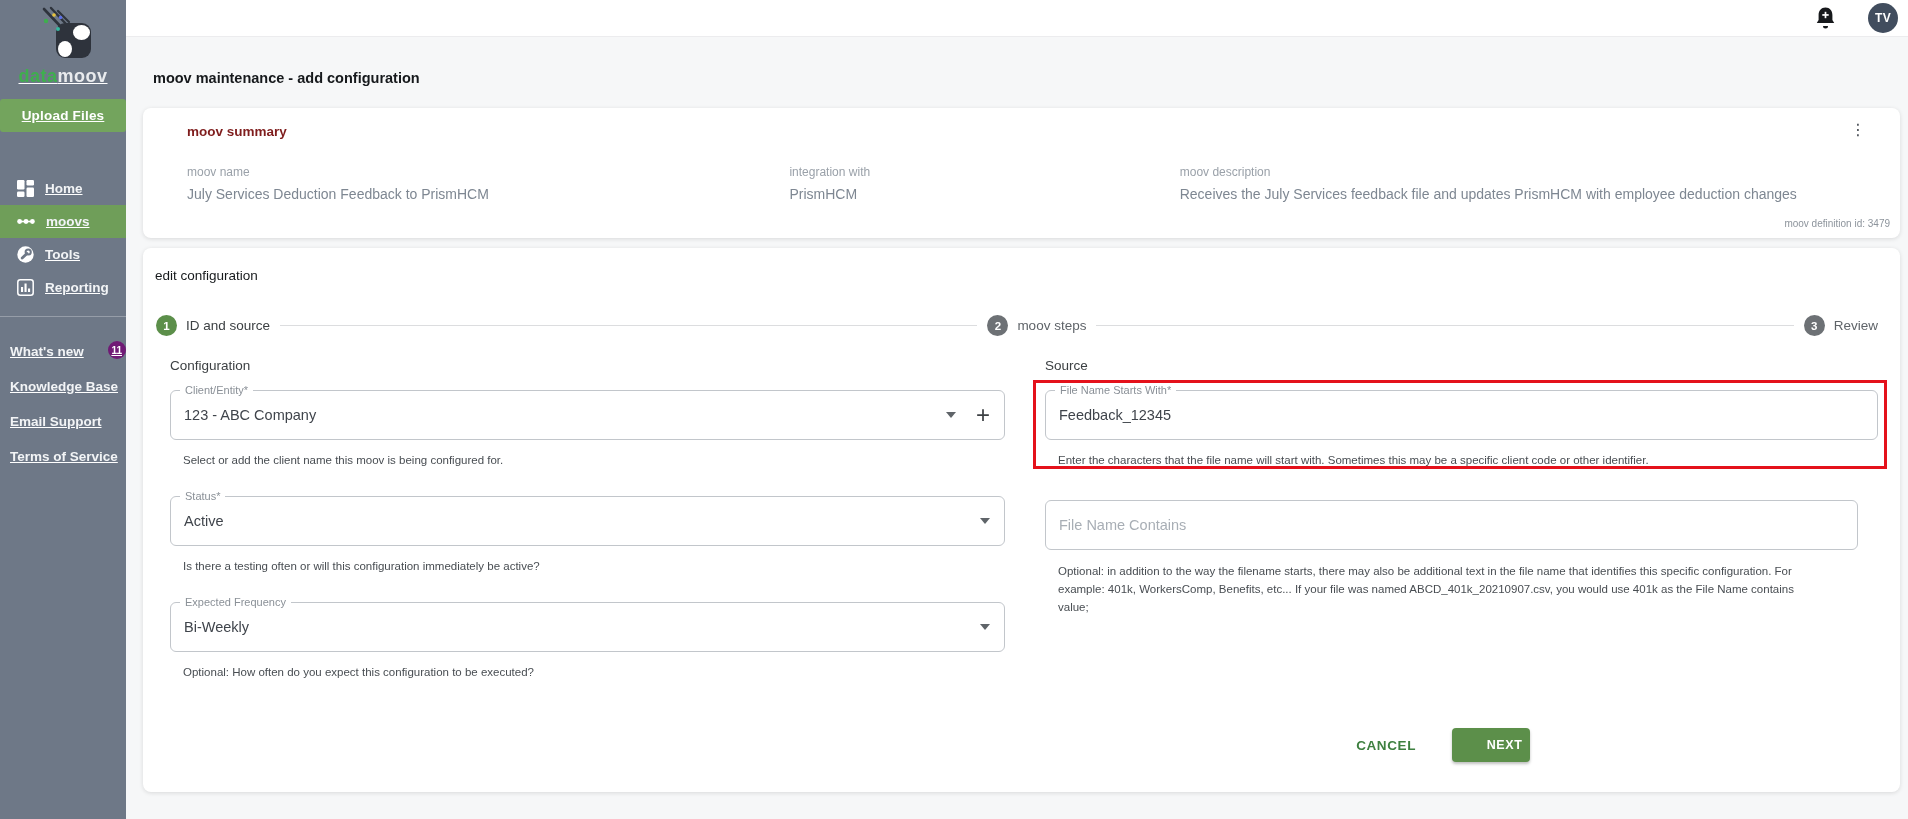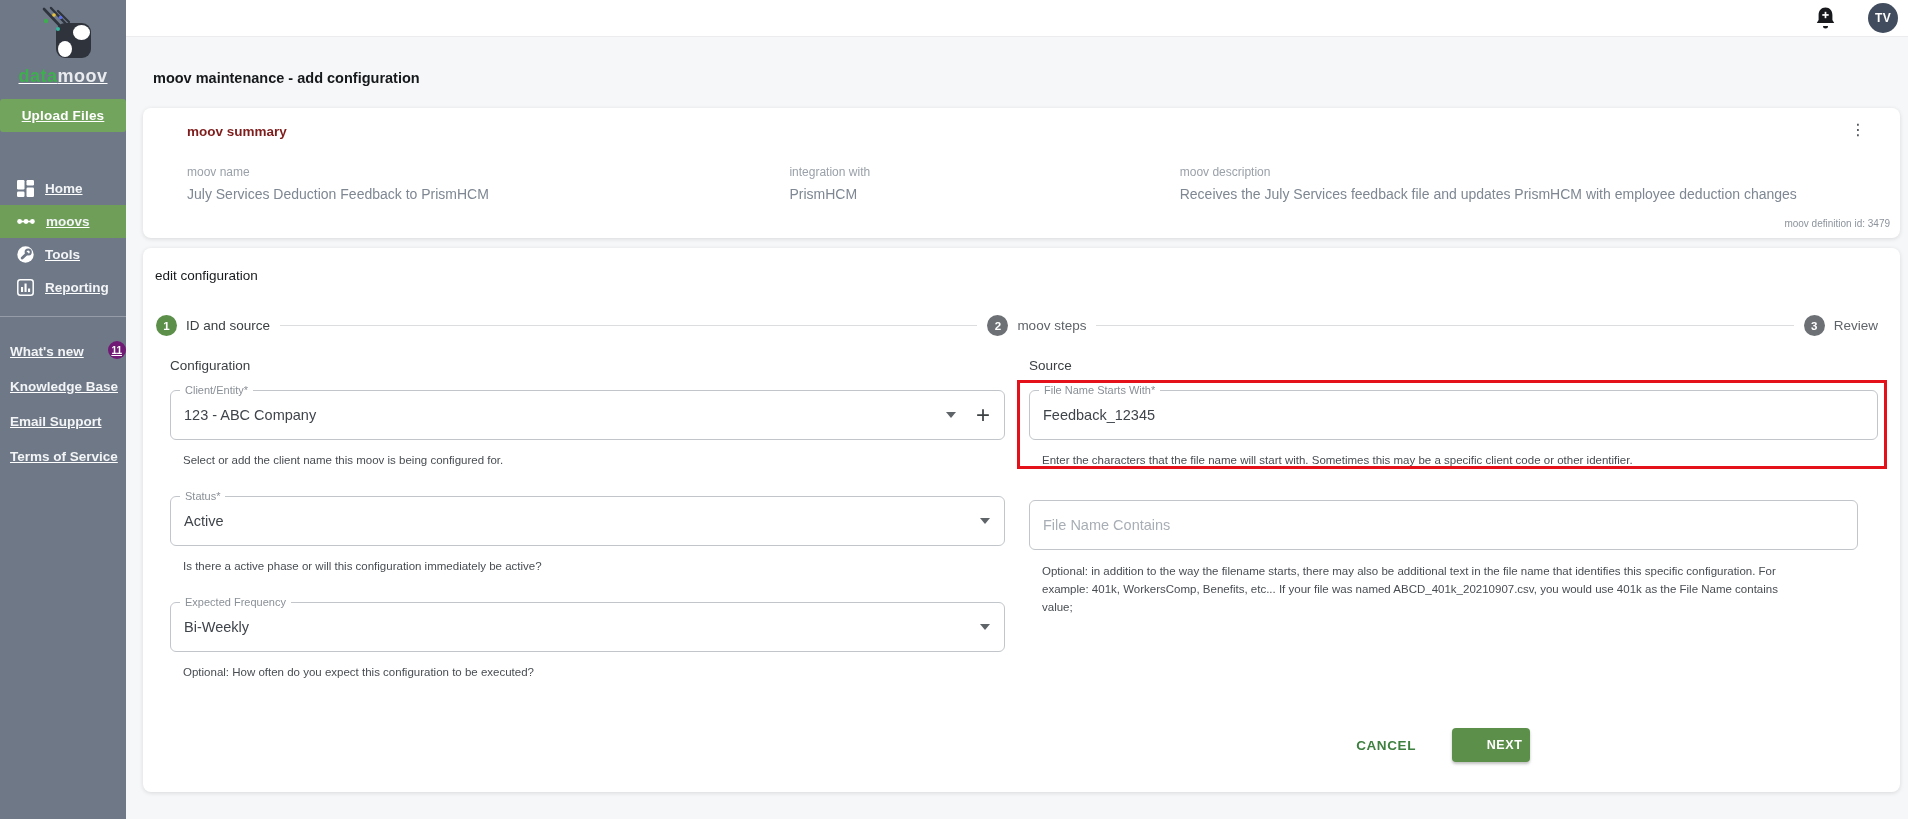--- a/index.html
+++ b/index.html
@@ -82,21 +82,21 @@
   .stepper { display:flex; align-items:center; margin:32px 22px 0 13px; }
   .step { display:flex; align-items:center; gap:9px; cursor:pointer; }
   .step-circle {
     width:21px; height:21px; border-radius:50%; background:#6d7175; color:#fff;
     font-size:11.5px; font-weight:600; display:flex; align-items:center; justify-content:center;
   }
   .step.active .step-circle { background:#5c8f4a; }
   .step-label { font-size:13.5px; color:#5f6469; }
   .step.active .step-label { color:#3c4043; }
   .connector { flex:1; height:1.5px; background:#dcdddf; margin:0 10px; }
-  .form-grid { display:grid; grid-template-columns:835px 1fr; column-gap:24px; margin:22px 18px 0 27px; }
+  .form-grid { display:grid; grid-template-columns:835px 1fr; column-gap:40px; margin:22px 18px 0 27px; }
   .col-heading { font-size:13.5px; color:#3c4043; margin-bottom:17px; }
   .group { margin-bottom:28px; }
   .field {
     position:relative; height:50px; border:1px solid #c2c6cb; border-radius:6px;
     background:#fff; display:flex; align-items:center; padding:0 14px 0 13px;
   }
   .field-label {
     position:absolute; top:-7px; left:9px; background:#fff; padding:0 5px;
     font-size:11px; color:#8a9097; white-space:nowrap;
   }
@@ -281,21 +281,21 @@
             </div>
             <div class="helper">Select or add the client name this moov is being configured for.</div>
           </div>
 
           <div class="group">
             <div class="field">
               <span class="field-label">Status*</span>
               <input type="text" value="Active" style="">
               <span class="caret"></span>
             </div>
-            <div class="helper">Is there a active phase or will this configuration immediately be active?</div>
+            <div class="helper">Is there a testing often or will this configuration immediately be active?</div>
           </div>
 
           <div class="group">
             <div class="field">
               <span class="field-label">Expected Frequency</span>
               <input type="text" value="Bi-Weekly" style="">
               <span class="caret"></span>
             </div>
             <div class="helper">Optional: How often do you expect this configuration to be executed?</div>
           </div>

